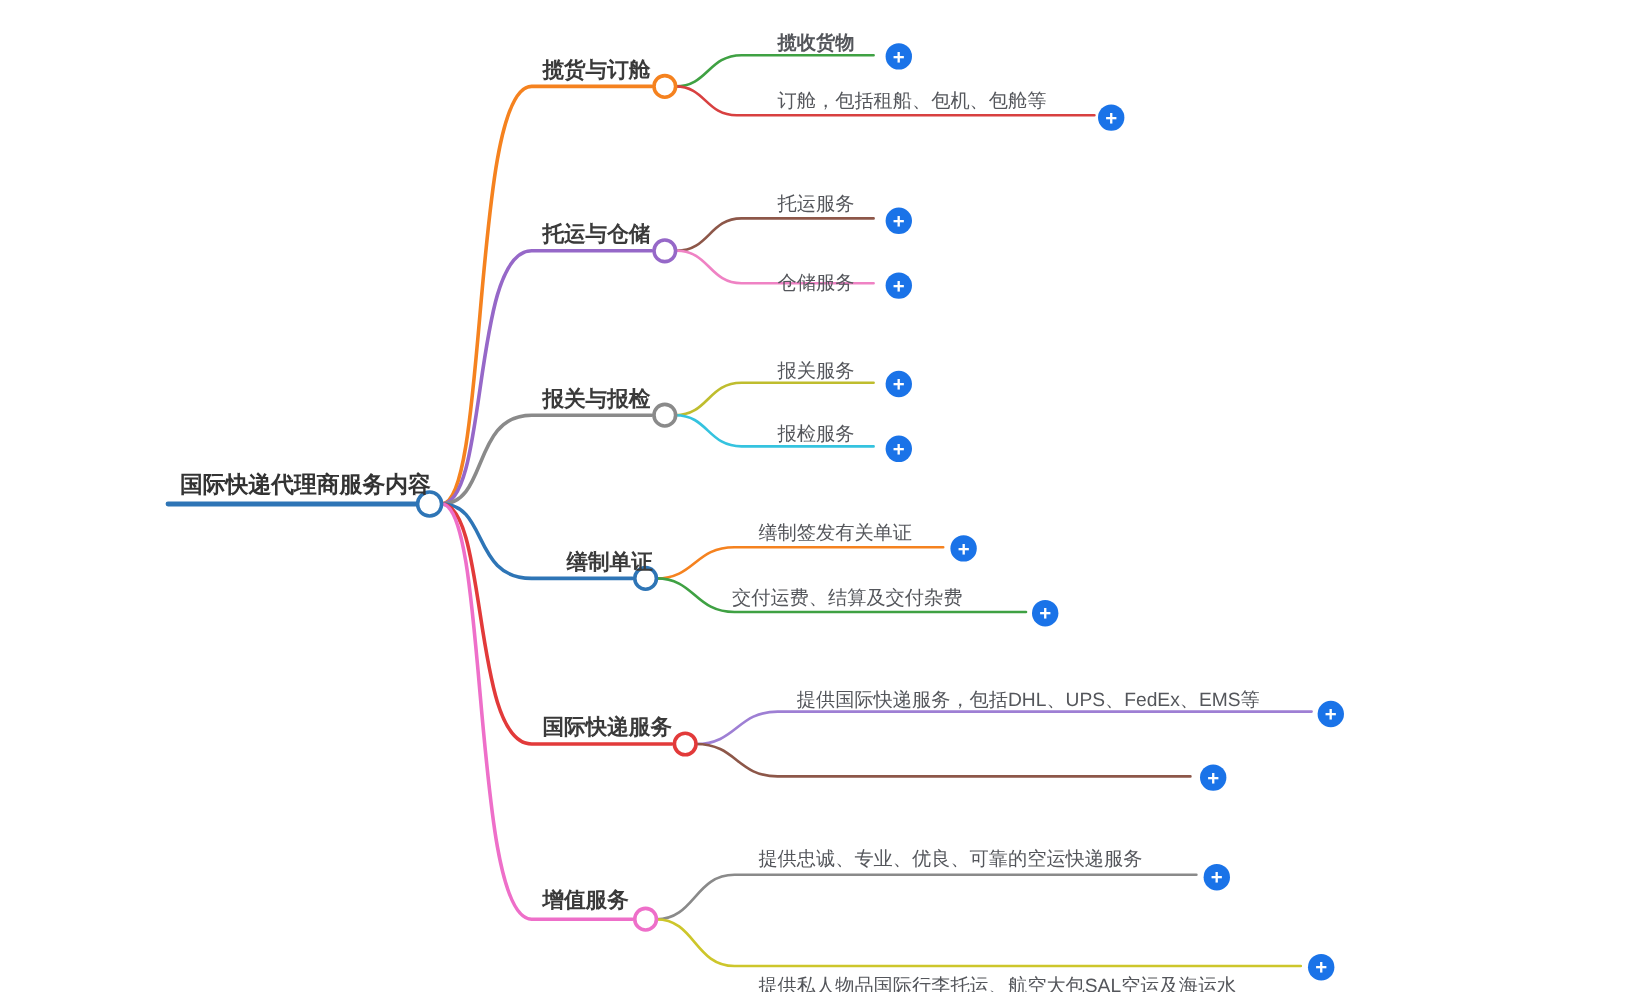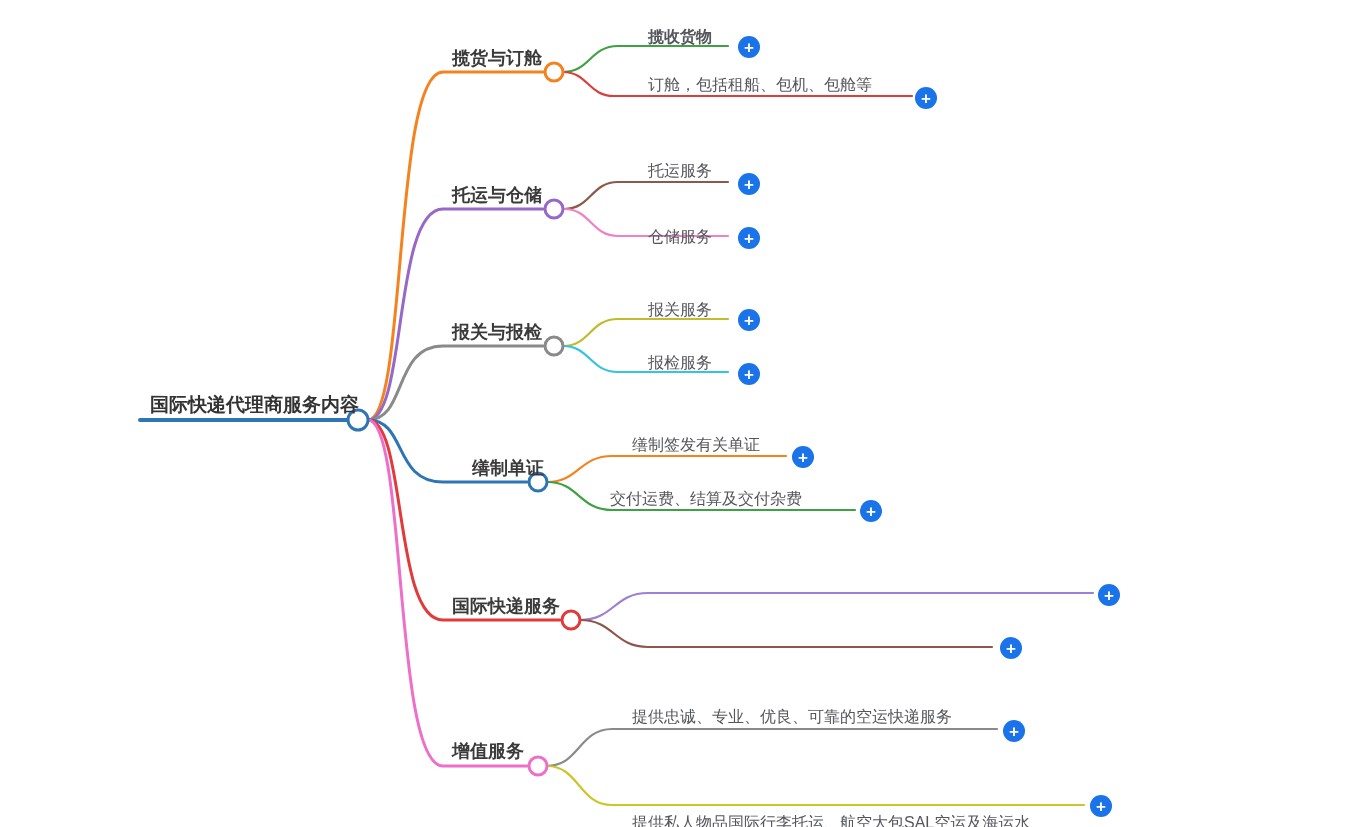--- a/index.html
+++ b/index.html
@@ -139,16 +139,17 @@
   <div class="label branch-label" style="left:452px;top:743px;font-family:Liberation Mono, monospace;">增值服务</div>
 
   <div class="label" style="left:648px;top:27px;font-weight:bold;">揽收货物</div>
   <div class="label" style="left:648px;top:75px;">订舱，包括租船、包机、包舱等</div>
   <div class="label" style="left:648px;top:161px;">托运服务</div>
   <div class="label" style="left:648px;top:227px;">仓储服务</div>
   <div class="label" style="left:648px;top:300px;">报关服务</div>
   <div class="label" style="left:648px;top:353px;">报检服务</div>
   <div class="label" style="left:632px;top:435px;">缮制签发有关单证</div>
   <div class="label" style="left:610px;top:489px;">交付运费、结算及交付杂费</div>
+  <div class="label" style="left:664px;top:574px;">提供国际快递服务，包括DHL、UPS、FedEx、EMS等</div>
   <div class="label" style="left:632px;top:707px;">提供忠诚、专业、优良、可靠的空运快递服务</div>
   <div class="label wrap" style="left:632px;top:766px;margin-top:47px;">提供私人物品国际行李托运、航空大包SAL空运及海运水陆路等增值服务</div>
 
 </div>
 
 </body></html>

